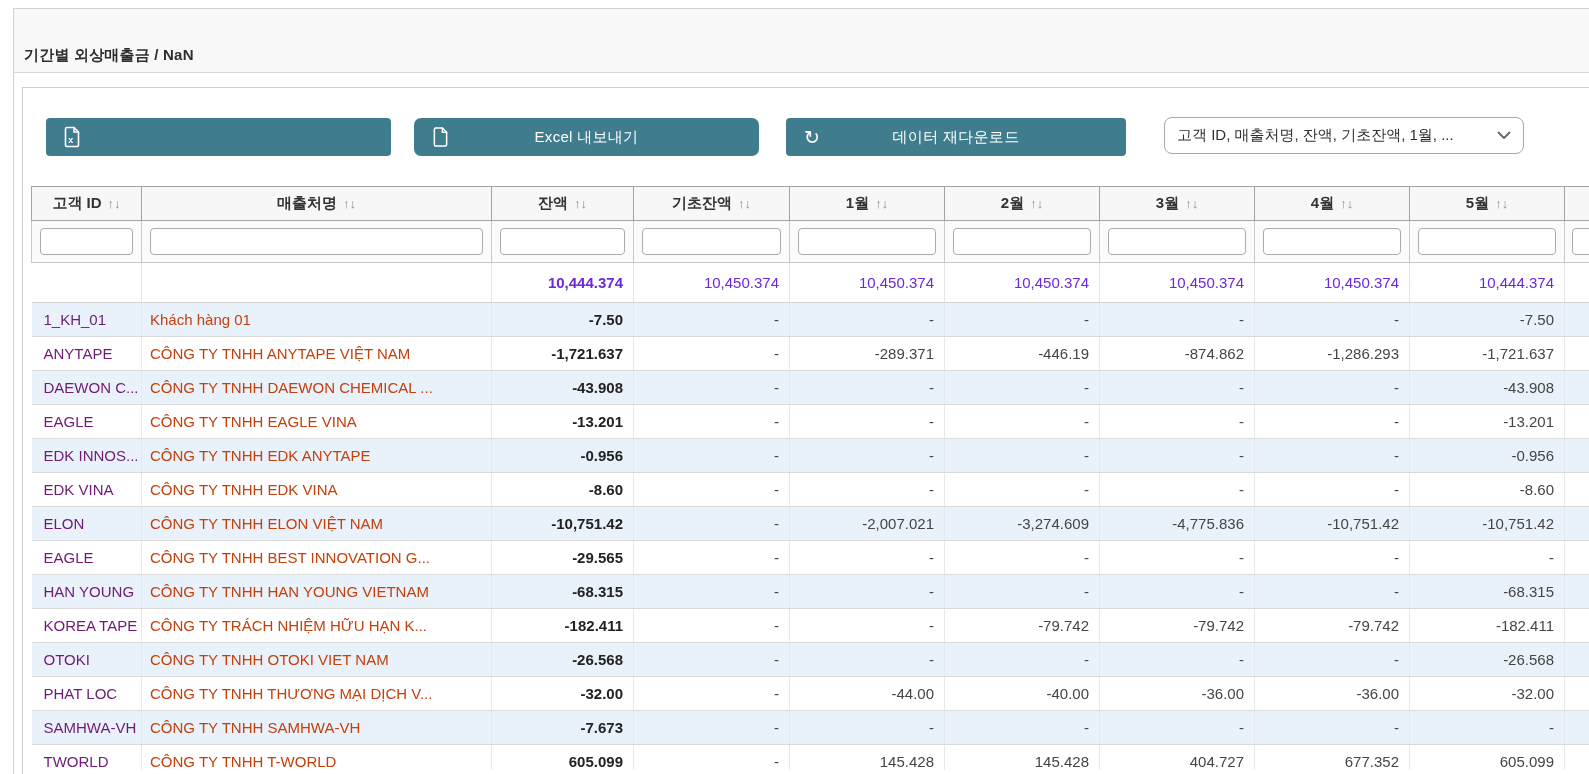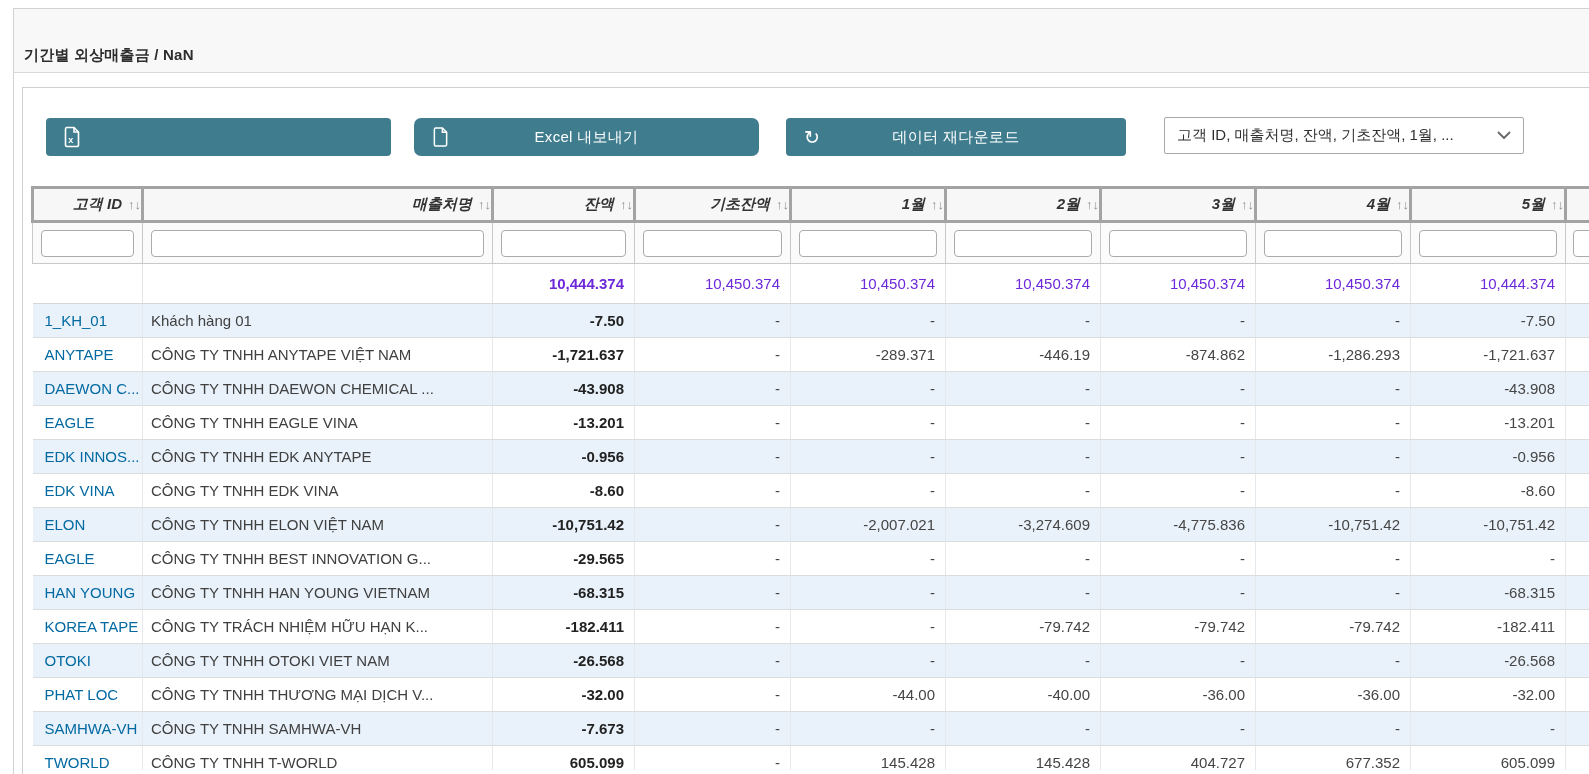--- a/index.html
+++ b/index.html
@@ -28,49 +28,49 @@
   .toolbar { position:absolute; left:0; top:0; right:0; height:96px; }
   .btn { position:absolute; top:30px; height:38px; border:none; border-radius:4px;
          background:#3f7d8e; color:#fff; font-size:15px; font-family:inherit;
          display:flex; align-items:center; cursor:pointer; }
   .btn .icon { width:40px; display:flex; justify-content:center; align-items:center; margin-left:6px; }
   .btn .lbl { flex:1; text-align:center; padding-right:46px; letter-spacing:.3px; }
   .btn svg { display:block; }
   .refresh-glyph { font-size:19px; line-height:1; color:#fff; }
 
   .colselect { position:absolute; top:29px; left:1141px; width:360px; height:37px;
-               background:#fff; border:1px solid #a8a8a8; border-radius:2px;
+               background:#fff; border:1px solid #a8a8a8; border-radius:8px;
                display:flex; align-items:center; padding:0 12px; cursor:pointer; }
   .colselect .val { flex:1; font-size:15px; color:#2f2f2f; white-space:nowrap; overflow:hidden; }
   .colselect .chev { margin-left:8px; display:flex; align-items:center; }
 
   
   .gridwrap { position:absolute; left:8px; top:98px; width:1600px; height:584px; overflow:hidden; }
   table { border-collapse:collapse; table-layout:fixed; width:1593px; }
   th,td { font-size:15px; overflow:hidden; white-space:nowrap; }
 
-  thead th { height:34px; background:#f7f7f7; border:3px solid #a3a3a3;
-             font-weight:bold; color:#333; text-align:right;font-style:italic; }
+  thead th { height:34px; background:#f7f7f7; border:1px solid #a3a3a3;
+             font-weight:bold; color:#333; text-align:center; }
   thead th .sort { color:#8d8d8d; font-weight:normal; font-size:13px; margin-left:6px; letter-spacing:0px; }
 
   tr.filterrow td { height:42px; background:#fbfbfb; border:1px solid #c9c9c9; text-align:center; }
   tr.filterrow input { display:block; margin:0 auto; width:calc(100% - 16px); height:27px;
                        border:1px solid #ababab; border-radius:4px; background:#fff;
                        font-family:inherit; font-size:14px; padding:0 6px; }
   tr.filterrow td.partial input { margin:0 0 0 7px; width:110px; }
 
   tr.totalsrow td { height:40px; background:#fff; border-bottom:1px solid #d6d6d6;
                     border-right:1px solid #e4e4e4; color:#6d28d9;margin-top:30px; }
   tbody td { height:34px; border-bottom:1px solid #dcdcdc; border-right:1px solid #e4e9ee; color:#454545; }
   tbody tr.stripe td { background:#e9f2fb; }
   td.l, th.l { text-align:left; padding-left:8px; }
   td.r { text-align:right; padding-right:10px; }
   td.balance { font-weight:bold; color:#222; }
-  td.name { color:#404040; }
-  td.id { color:#0369a1;padding-left:12px; }
+  td.name { color:#c2410c; }
+  td.id { color:#701a75;padding-left:12px; }
 </style>
 </head>
 <body>
 
 <div id="stage">
   <div class="frame"></div>
 
   <div class="topbar">
     <div class="title">기간별 외상매출금 / NaN</div>
   </div>

